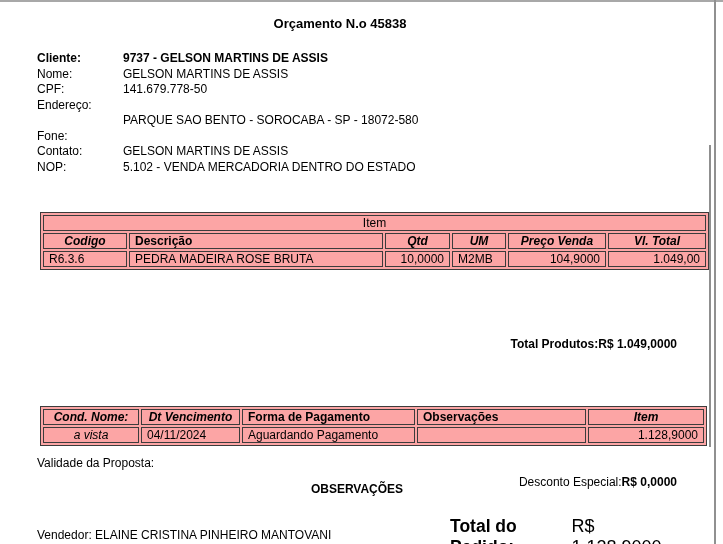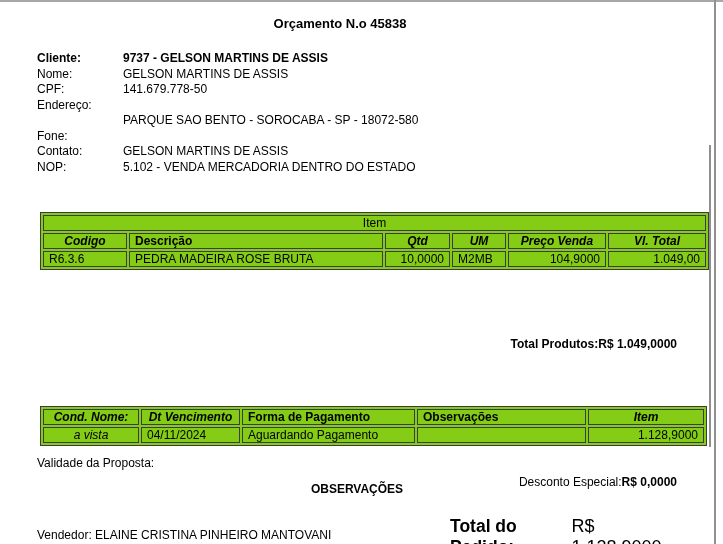--- a/index.html
+++ b/index.html
@@ -28,21 +28,21 @@
   .client-row { display: flex; line-height: 15.5px; }
   .client-row .lbl { width: 86px; flex: 0 0 86px; }
   .client-row .val { white-space: nowrap; }
   .client-row.bold { font-weight: bold; }
 
   
   table.grid {
     border-collapse: separate;
     border-spacing: 2px;
     border: 1px solid #3c3c3c;
-    background: #84cc16;
+    background: #fca5a5;
     table-layout: fixed;
     font-size: 12px;
   }
   table.grid th, table.grid td {
     border: 1px solid #3c3c3c;
     height: 15px;
     padding: 0 5px;
     overflow: hidden;
     white-space: nowrap;
     font-weight: normal;

